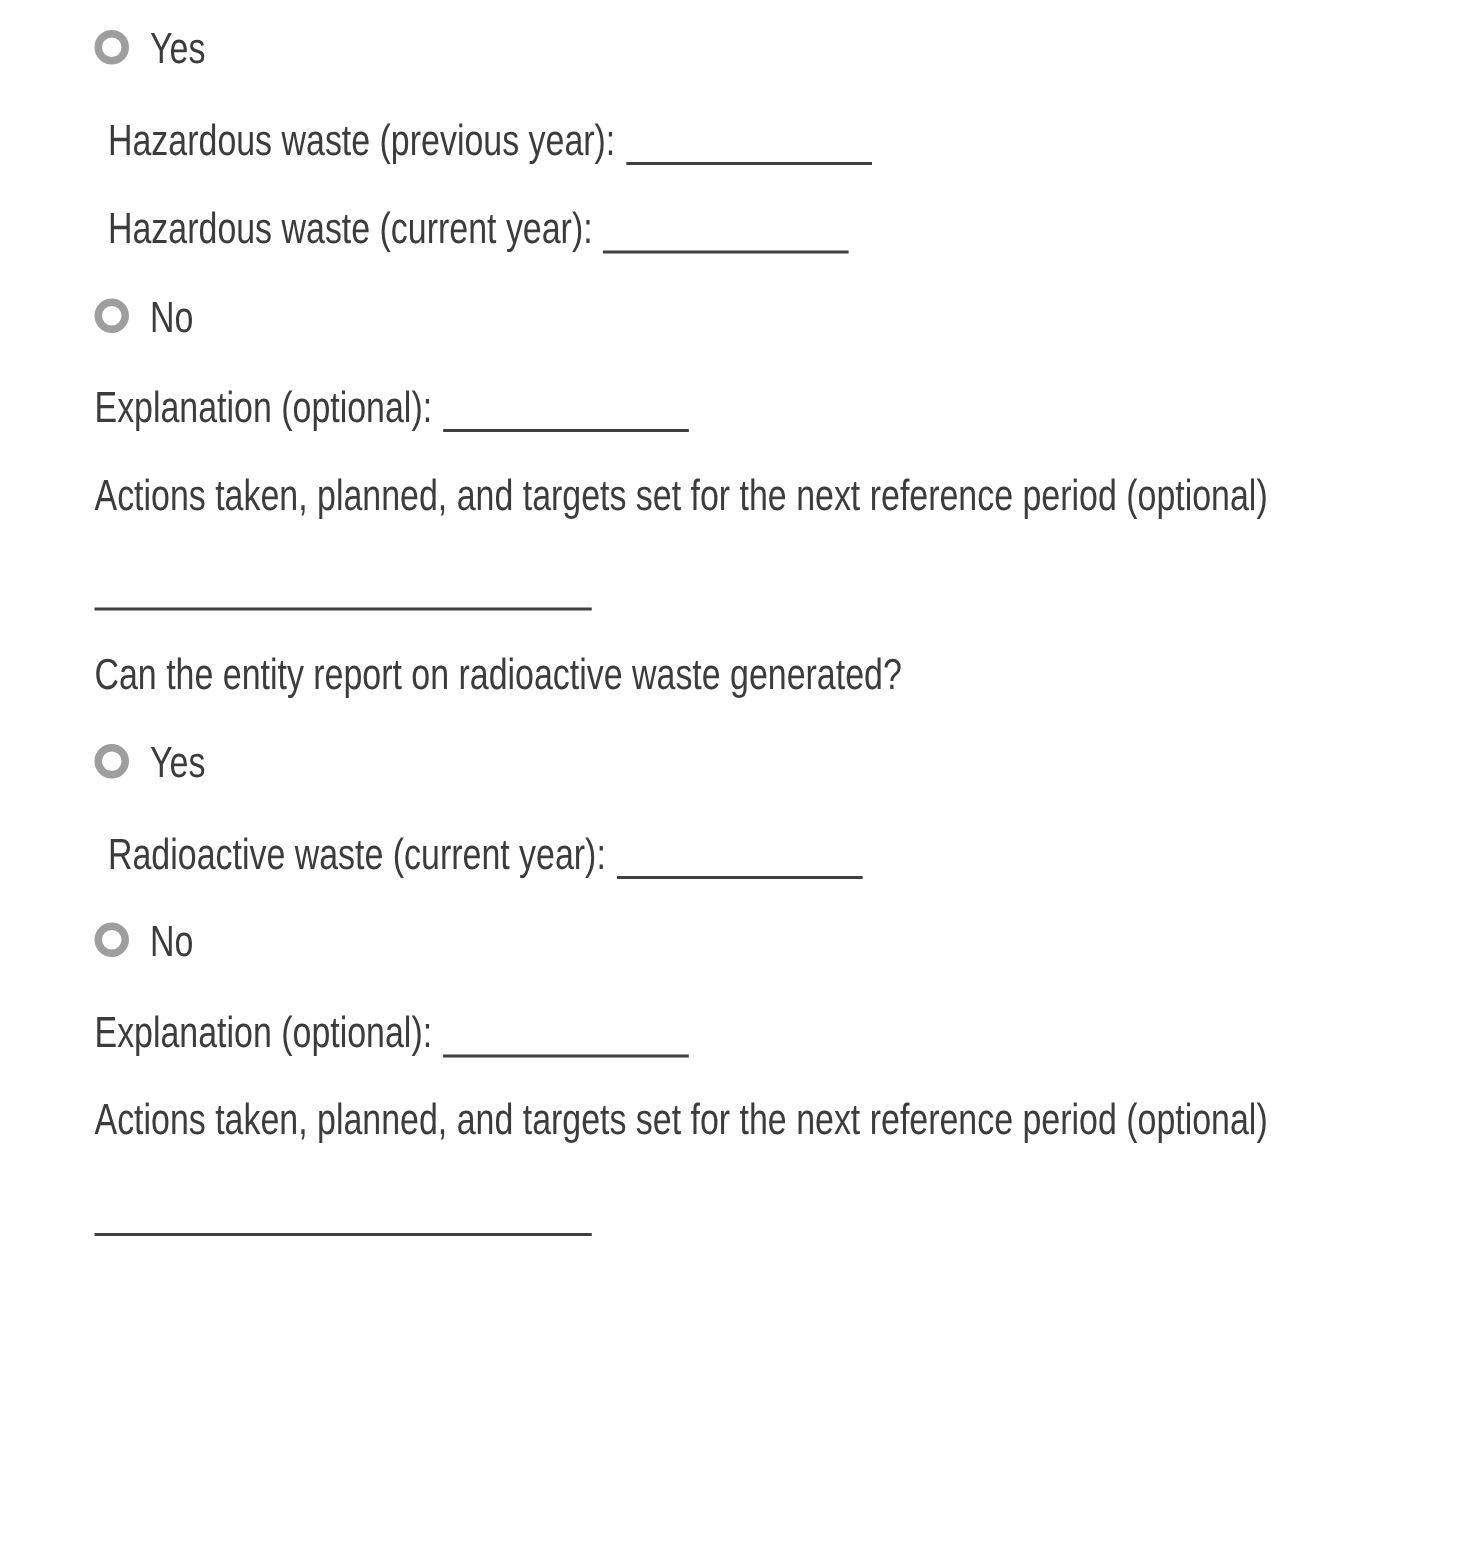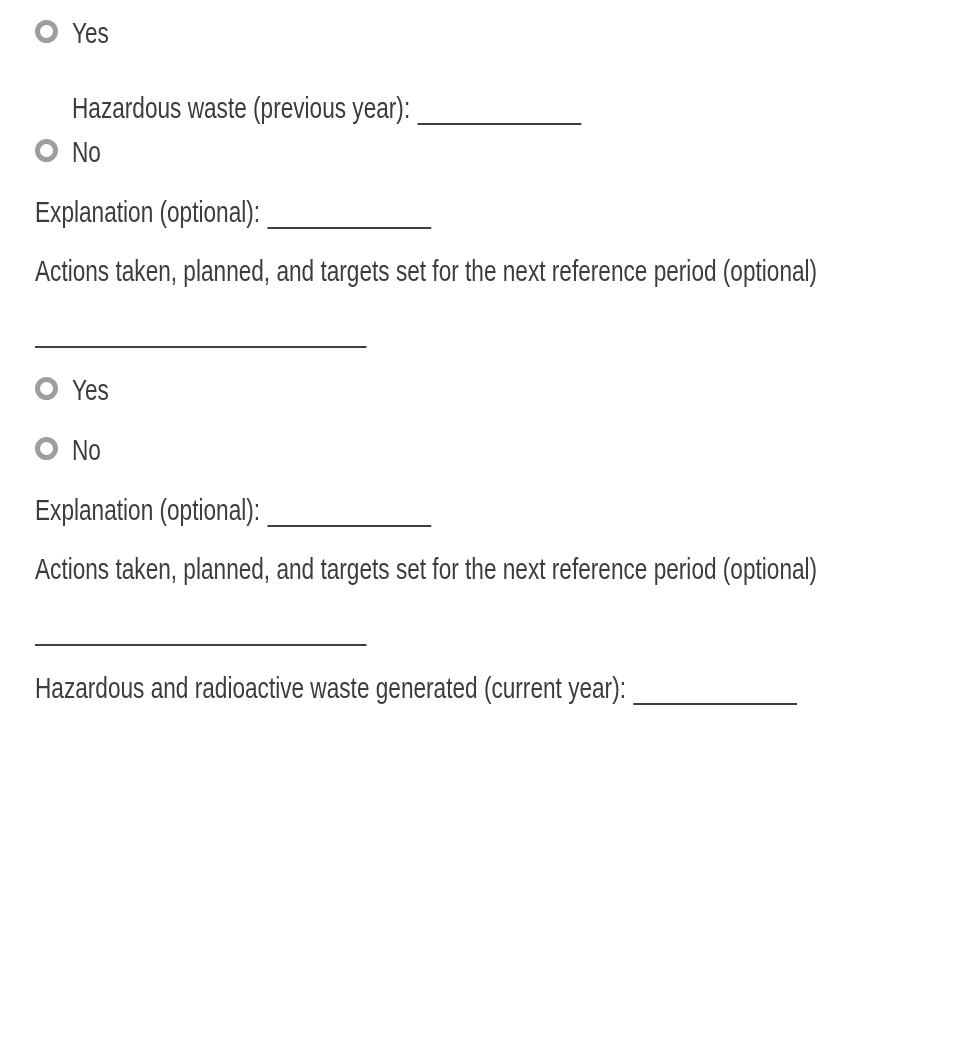--- a/index.html
+++ b/index.html
@@ -16,24 +16,24 @@
   }
   .page {
     padding: 4px 0 0 35px;
     width: 945px;
   }
   .line {
     height: 59.5px;
     display: flex;
     align-items: center;
     white-space: nowrap;
+    margin-left: 28px;
   }
   .indent {
     margin-left: 37px;
-    align-items: flex-end;
   }
   
   .tx {
     display: inline-block;
     font-size: 29px;
     line-height: 1;
     transform: scaleX(0.78);
     transform-origin: 0 50%;
     white-space: nowrap;
   }
@@ -72,20 +72,62 @@
     <span class="radio"></span>
     <span class="tx">Yes</span>
   </div>
 
   <div class="line indent">
     <span class="tx">
       <span>Hazardous waste (previous year):</span><span class="blank"></span>
     </span>
   </div>
 
+  <div class="line indent">
+    <span class="tx">
+      <span>Hazardous waste (current year):</span><span class="blank"></span>
+    </span>
+  </div>
+
+  <div class="line radio-row">
+    <span class="radio"></span>
+    <span class="tx">No</span>
+  </div>
+
+  <div class="line">
+    <span class="tx">
+      <span>Explanation (optional):</span><span class="blank"></span>
+    </span>
+  </div>
+
+  <div class="line">
+    <span class="tx">Actions taken, planned, and targets set for the next reference period (optional)</span>
+  </div>
+
+  <div class="line">
+    <span class="tx">
+      <span class="blank wide"></span>
+    </span>
+  </div>
+
+  <div class="line">
+    <span class="tx">Can the entity report on radioactive waste generated?</span>
+  </div>
+
+  <div class="line radio-row">
+    <span class="radio"></span>
+    <span class="tx">Yes</span>
+  </div>
+
+
+  <div class="line indent">
+    <span class="tx">
+      <span>Radioactive waste (current year):</span><span class="blank"></span>
+    </span>
+  </div>
 
   <div class="line radio-row">
     <span class="radio"></span>
     <span class="tx">No</span>
   </div>
 
   <div class="line">
     <span class="tx">
       <span>Explanation (optional):</span><span class="blank"></span>
     </span>
@@ -95,48 +137,14 @@
     <span class="tx">Actions taken, planned, and targets set for the next reference period (optional)</span>
   </div>
 
   <div class="line">
     <span class="tx">
       <span class="blank wide"></span>
     </span>
   </div>
 
 
-  <div class="line radio-row">
-    <span class="radio"></span>
-    <span class="tx">Yes</span>
-  </div>
-
-
-
-  <div class="line radio-row">
-    <span class="radio"></span>
-    <span class="tx">No</span>
-  </div>
-
-  <div class="line">
-    <span class="tx">
-      <span>Explanation (optional):</span><span class="blank"></span>
-    </span>
-  </div>
-
-  <div class="line">
-    <span class="tx">Actions taken, planned, and targets set for the next reference period (optional)</span>
-  </div>
-
-  <div class="line">
-    <span class="tx">
-      <span class="blank wide"></span>
-    </span>
-  </div>
-
-
-  <div class="line">
-    <span class="tx">
-      <span>Hazardous and radioactive waste generated (current year):</span><span class="blank"></span>
-    </span>
-  </div>
 
 </div>
 
 </body></html>

